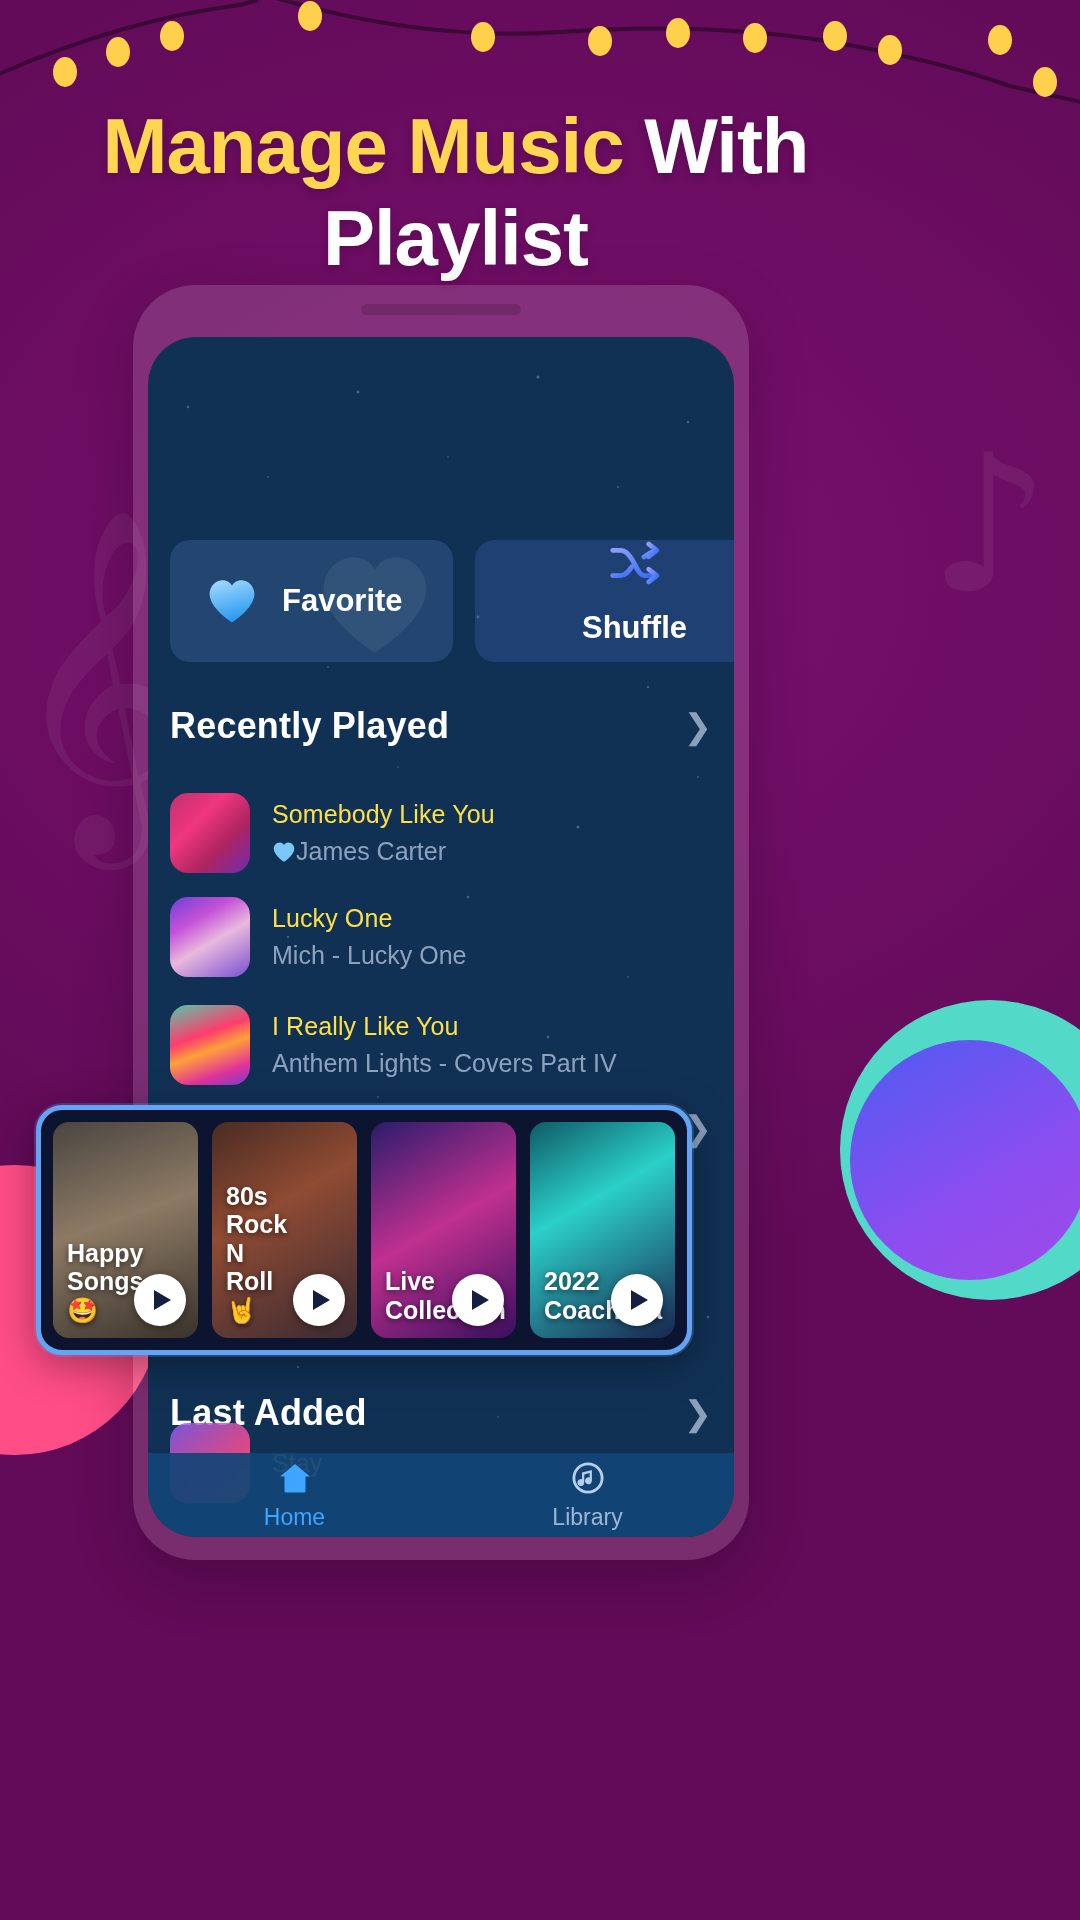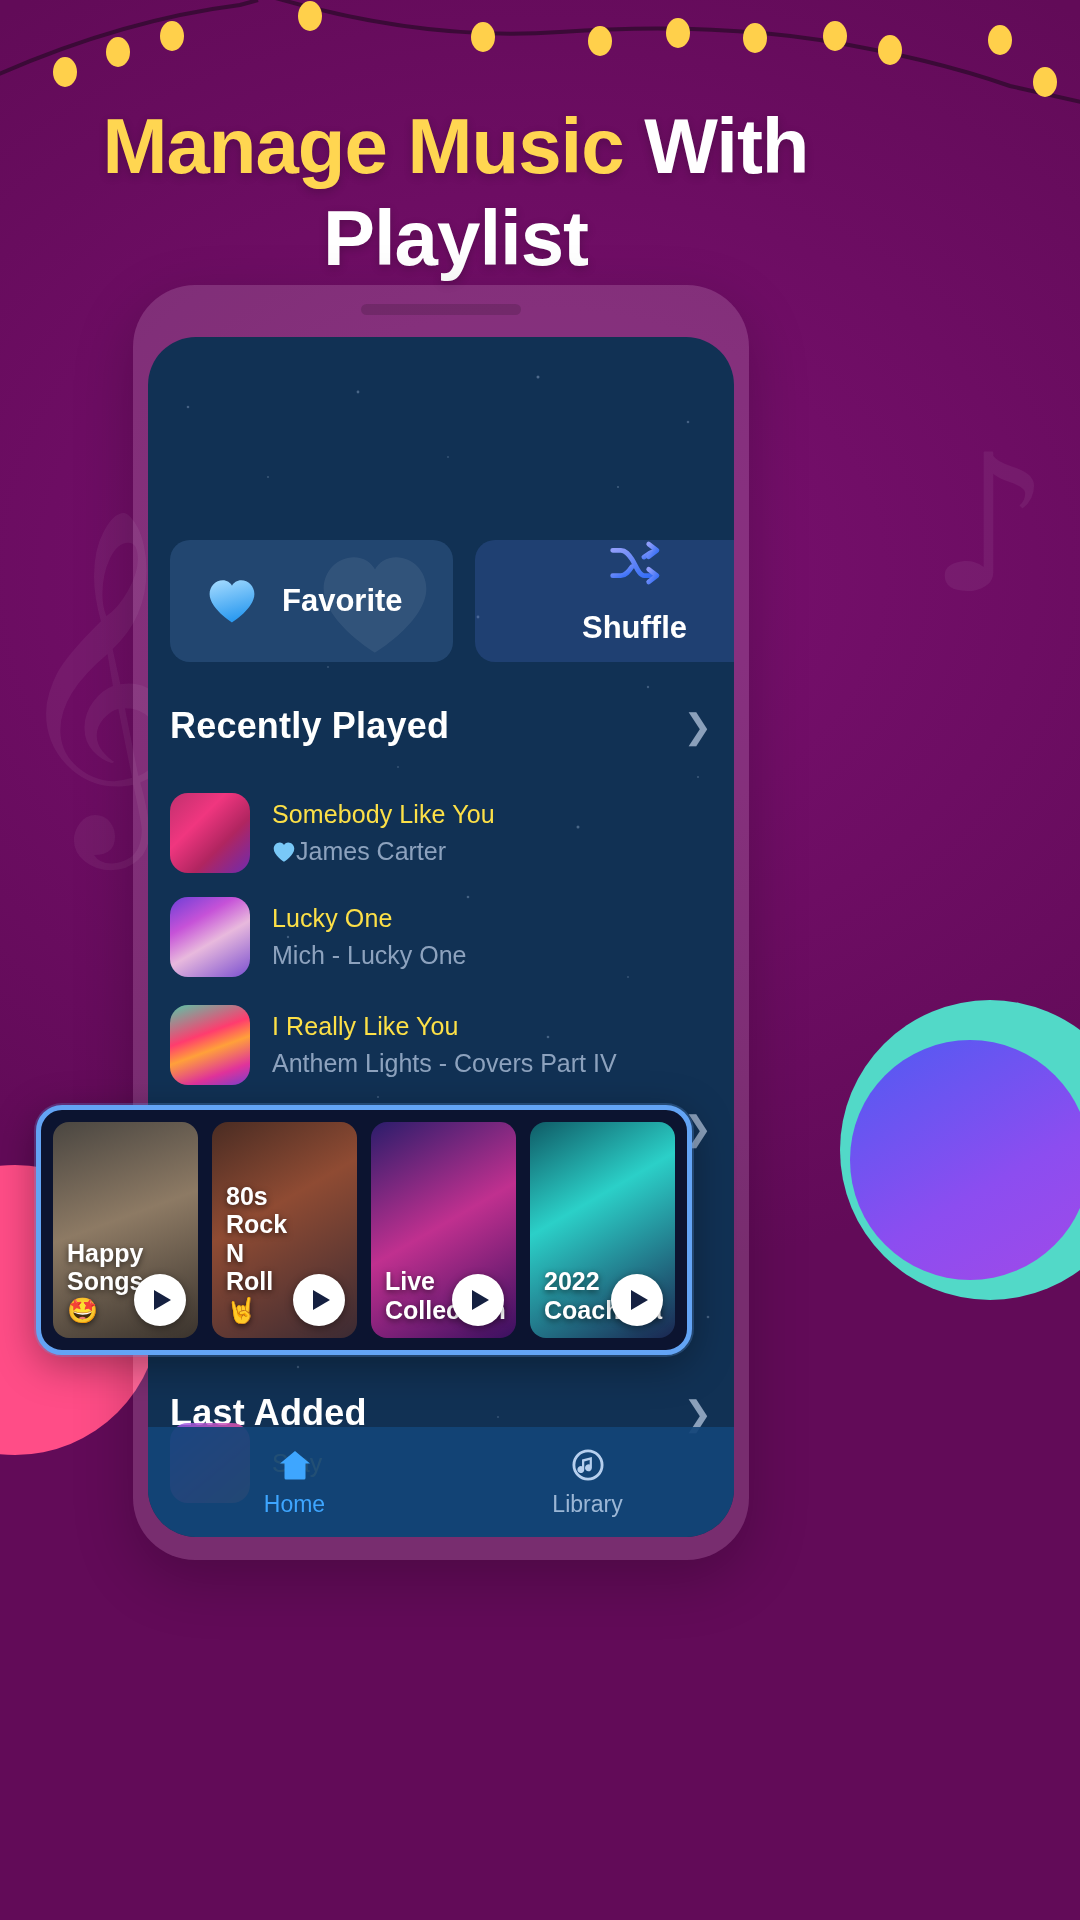--- a/index.html
+++ b/index.html
@@ -185,21 +185,21 @@
   }
   .play-btn i {
     display:block; width:0; height:0; margin-left:5px;
     border-left:17px solid #152040;
     border-top:10px solid transparent;
     border-bottom:10px solid transparent;
   }
 
   
   #bottom-nav {
-    position:absolute; left:0; bottom:0; width:586px; height:110px;
+    position:absolute; left:0; bottom:0; width:586px; height:84px;
     background:rgba(18,68,120,0.92);
     display:flex; align-items:center;
   }
   .nav-item {
     flex:1; display:flex; flex-direction:column; align-items:center; gap:8px;
     cursor:pointer;
   }
   .nav-label { font-size:23px; color:rgba(190,211,238,0.80); }
   .nav-item.active .nav-label { color:#3ea6ff; }
 

